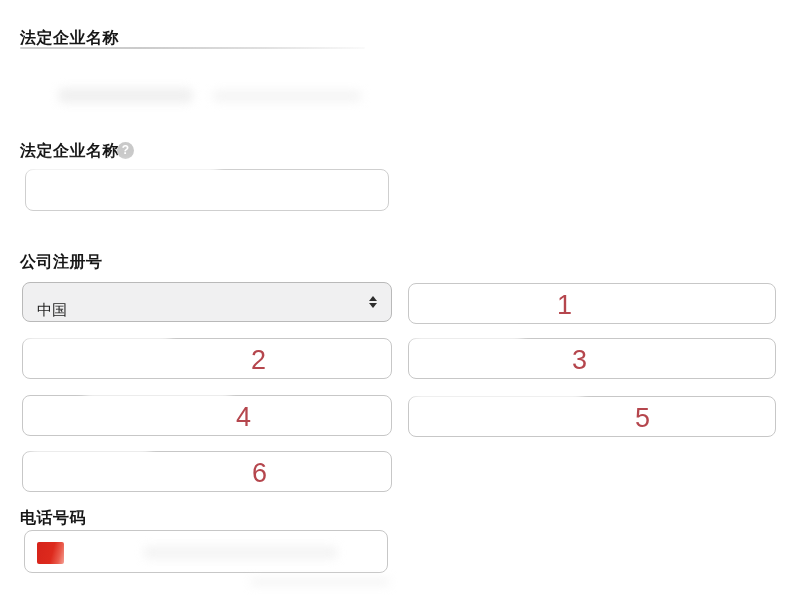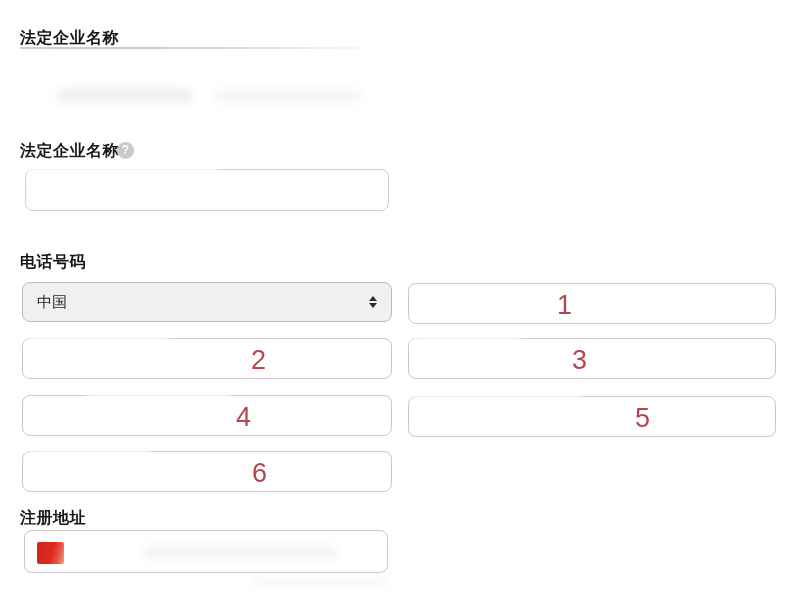--- a/index.html
+++ b/index.html
@@ -100,21 +100,21 @@
     left: 22px; top: 282px;
     width: 370px; height: 40px;
     background: #f0f0f1;
     border: 1px solid #b9b9b9;
     border-radius: 8px;
     box-sizing: border-box;
     cursor: pointer;
   }
   .select-value {
     position: absolute;
-    left: 14px; top: 0;
+    left: 14px; top: 8px;
     line-height: 38px;
     font-size: 15px;
     color: #232323;
   }
   .updown {
     position: absolute;
     right: 14px; top: 50%;
     transform: translateY(-50%);
     display: flex;
     flex-direction: column;
@@ -175,21 +175,21 @@
   <div class="label lbl-legal">法定企业名称</div>
   <div class="divider"></div>
   <div class="blur b1"></div>
   <div class="blur b2"></div>
 
   <div class="label lbl-reg">法定企业名称</div>
   <div class="help">?</div>
   <div class="input input-reg"></div>
   <div class="wash w1"></div>
 
-  <div class="label lbl-addr">电话号码</div>
+  <div class="label lbl-addr">公司注册号</div>
 
   <div class="select">
     <span class="select-value">中国</span>
     <span class="updown">
       <i class="tri-up"></i>
       <i class="tri-down"></i>
     </span>
   </div>
 
   <div class="input f1">
@@ -210,20 +210,20 @@
   <div class="input f6">
     <span class="num">6</span>
   </div>
 
   <div class="wash w2"></div>
   <div class="wash w3"></div>
   <div class="wash w4"></div>
   <div class="wash w5"></div>
   <div class="wash w6"></div>
 
-  <div class="label lbl-phone">注册地址</div>
+  <div class="label lbl-phone">电话号码</div>
   <div class="input input-phone">
     <span class="flag"></span>
     <span class="blur bp"></span>
   </div>
   <div class="blur b3"></div>
 
 </div>
 
 </body></html>

